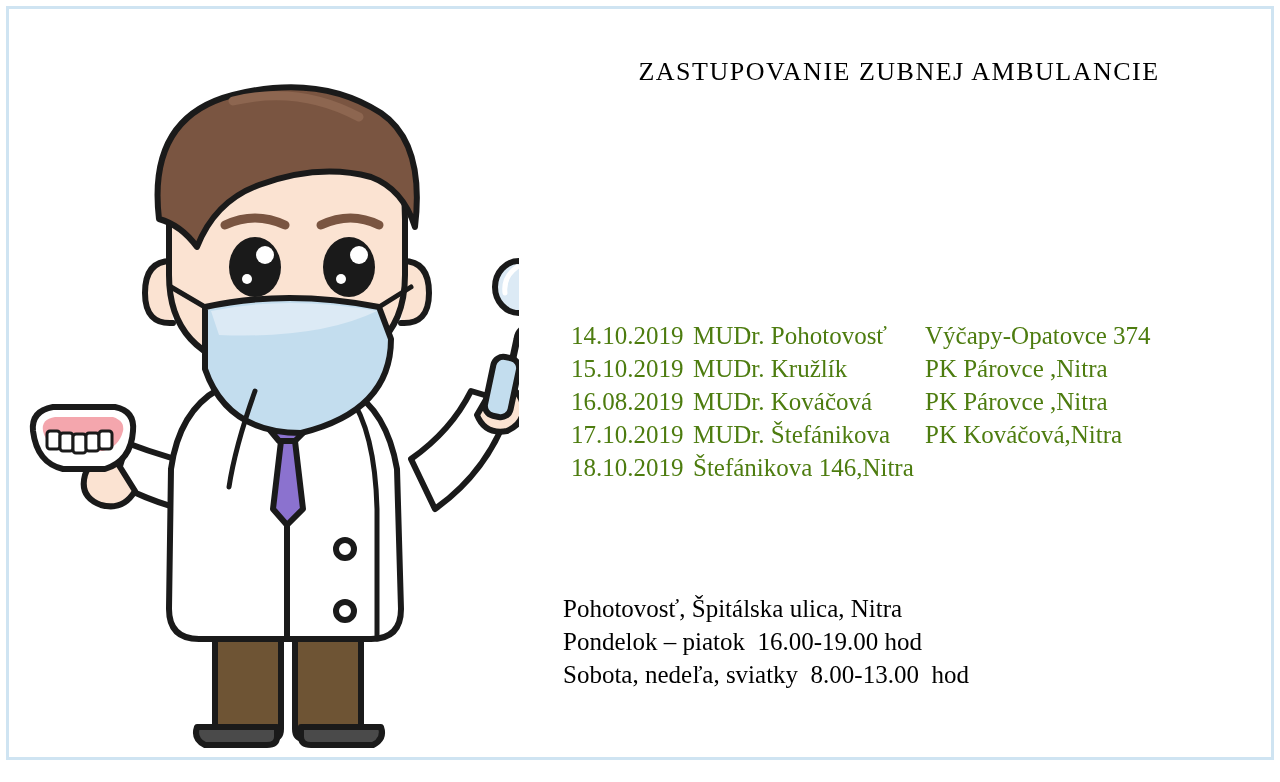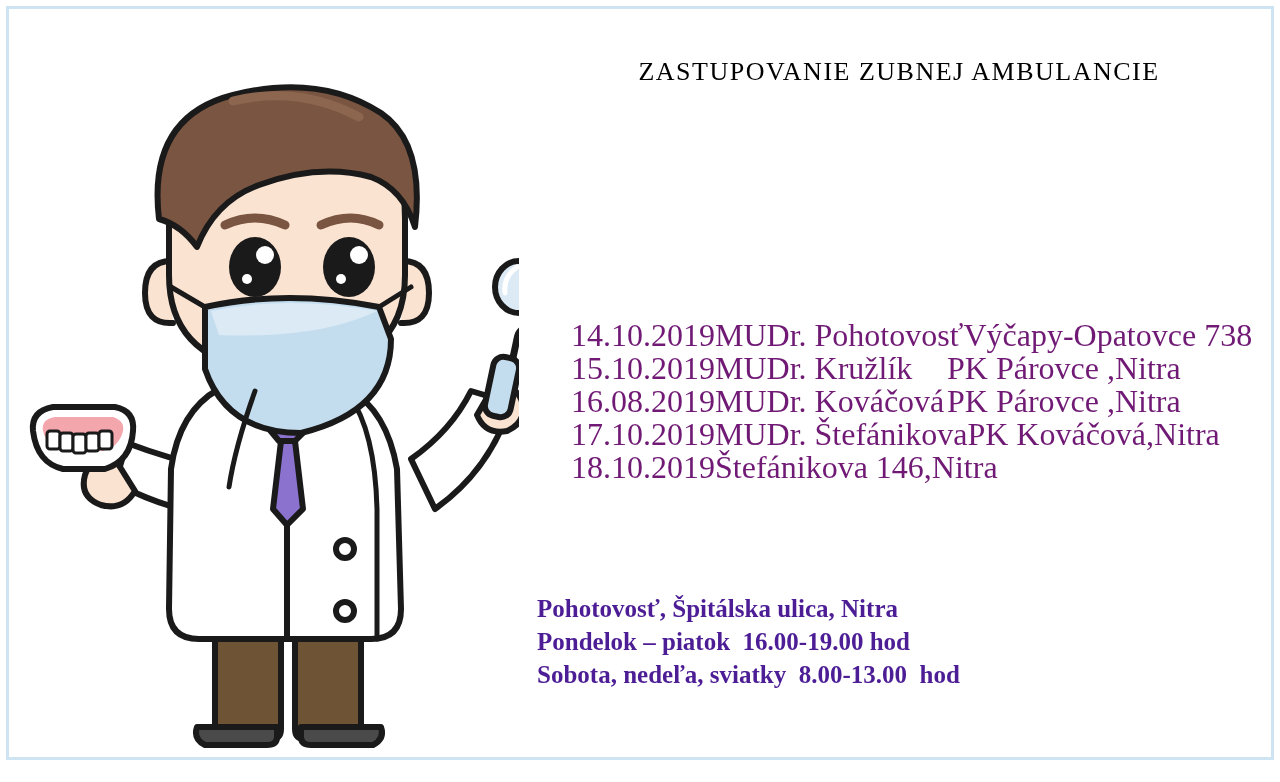--- a/index.html
+++ b/index.html
@@ -52,42 +52,41 @@
   }
   .headline .line1 { display: block; letter-spacing: 1.5px; }
   .headline .line2 { display: block; }
 
   
   .schedule {
     position: absolute;
     left: 562px;
     top: 310px;
     width: 700px;
-    color: #701a75;
-    font-size: 32px;
+    color: #4d7c0f;
+    font-size: 25px;
     line-height: 33px;
   }
   .schedule-row {
     display: flex;
     white-space: pre;
   }
   .schedule-row .date { min-width: 122px; }
   .schedule-row .name { min-width: 232px; }
   .schedule-row .place { }
 
   
   .emergency {
     position: absolute;
-    left: 528px;
+    left: 554px;
     top: 583px;
     width: 700px;
-    color: #4c1d95;
+    color: #000000;
     font-size: 25px;
     line-height: 33px;
-    font-weight: bold;
   }
   .emergency div { white-space: pre; }
 
   
   .illustration {
     position: absolute;
     left: 10px;
     top: 30px;
     width: 500px;
     height: 710px;
@@ -176,21 +175,21 @@
       </div>
 
       <div class="headline">
         <span class="line1">ZASTUPOVANIE  ZUBNEJ  AMBULANCIE</span>
       </div>
 
       <div class="schedule">
         <div class="schedule-row">
           <span class="date">14.10.2019</span>
           <span class="name">MUDr. Pohotovosť</span>
-          <span class="place">Výčapy-Opatovce 738</span>
+          <span class="place">Výčapy-Opatovce 374</span>
         </div>
         <div class="schedule-row">
           <span class="date">15.10.2019</span>
           <span class="name">MUDr. Kružlík</span>
           <span class="place">PK Párovce ,Nitra</span>
         </div>
         <div class="schedule-row">
           <span class="date">16.08.2019</span>
           <span class="name">MUDr. Kováčová</span>
           <span class="place">PK Párovce ,Nitra</span>

